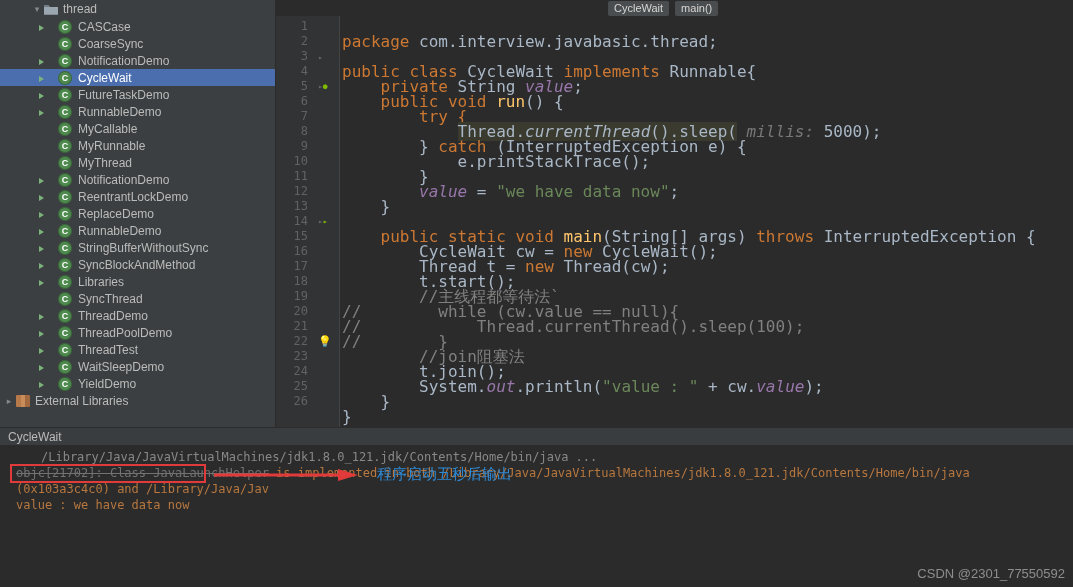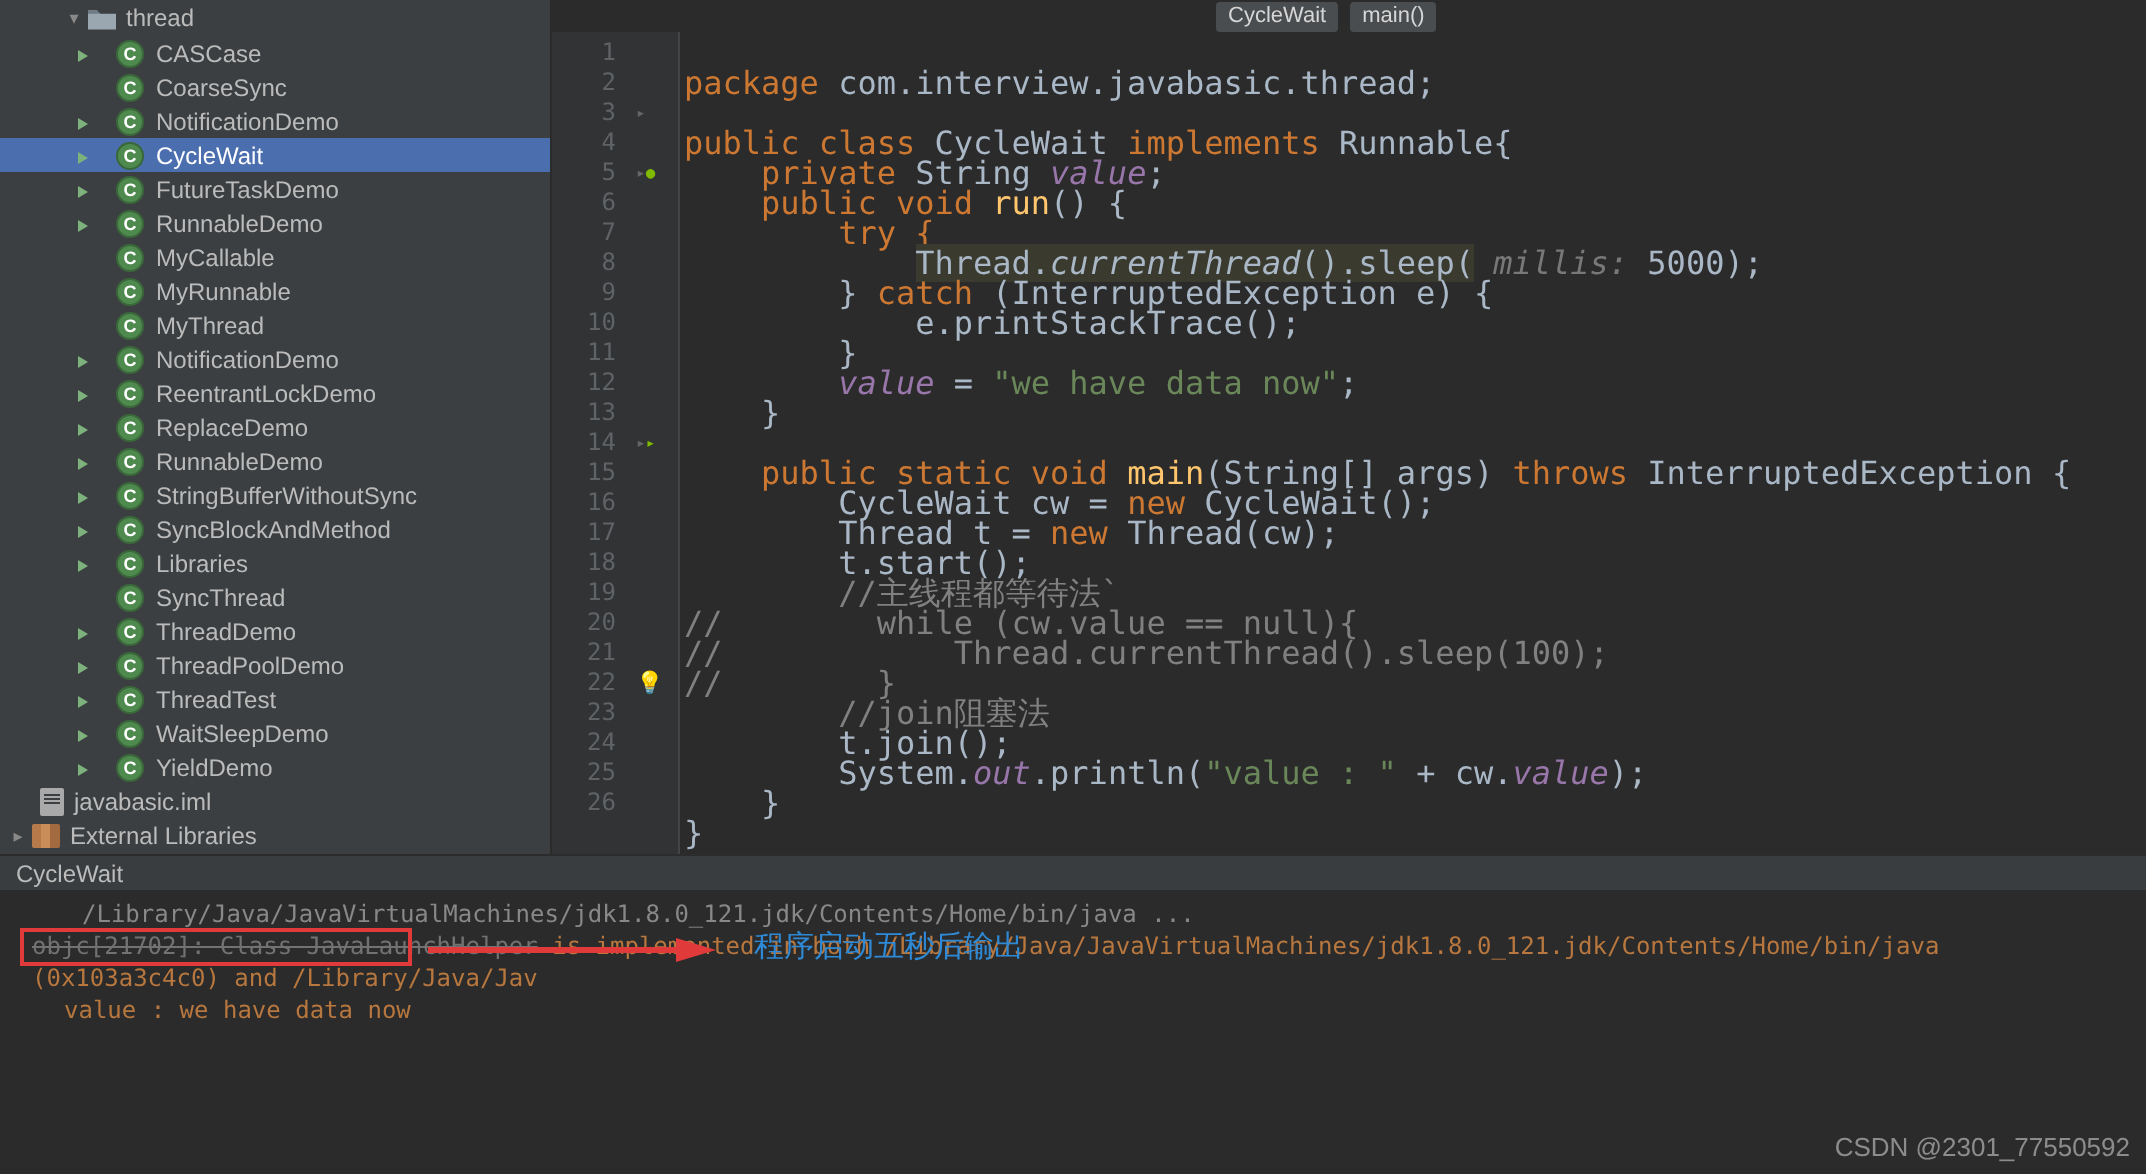--- a/index.html
+++ b/index.html
@@ -173,21 +173,21 @@
       font-size: 12px;
       line-height: 16px;
       padding: 4px 16px;
       height: 120px;
       position: relative;
       overflow: hidden;
     }
     .console .cmd { color: #888; margin-left: 25px; }
     .console .strikethrough { text-decoration: line-through; color: #7a7a7a; opacity: 0.9; }
     .console .orange { color: #b7773e; }
-    .console .out { color: #b7773e; margin-left: 16px; }
+    .console .out { color: #b7773e; }
     .console .white { color: #ccc; }
     .red-box {
       position: absolute;
       left: 10px;
       top: 19px;
       width: 196px;
       height: 19px;
       border: 2px solid #e03a3a;
     }
     .red-arrow {
@@ -330,24 +330,20 @@
           <span class="run-badge"></span>
           <span class="class-icon">C</span>
           <span class="tree-label">WaitSleepDemo</span>
         </div>
         <div class="tree-item file">
           <span class="run-badge"></span>
           <span class="class-icon">C</span>
           <span class="tree-label">YieldDemo</span>
         </div>
       </div>
-    <div class="tree-item root-file">
-      <span class="file-icon"></span>
-      <span class="tree-label">javabasic.iml</span>
-    </div>
     <div class="tree-item lib-item">
       <span class="caret">▸</span>
       <span class="lib-icon"></span>
       <span class="tree-label">External Libraries</span>
     </div>
   </div>
 
   <div class="editor">
     <div class="breadcrumb">
       <span class="crumb">CycleWait</span>

